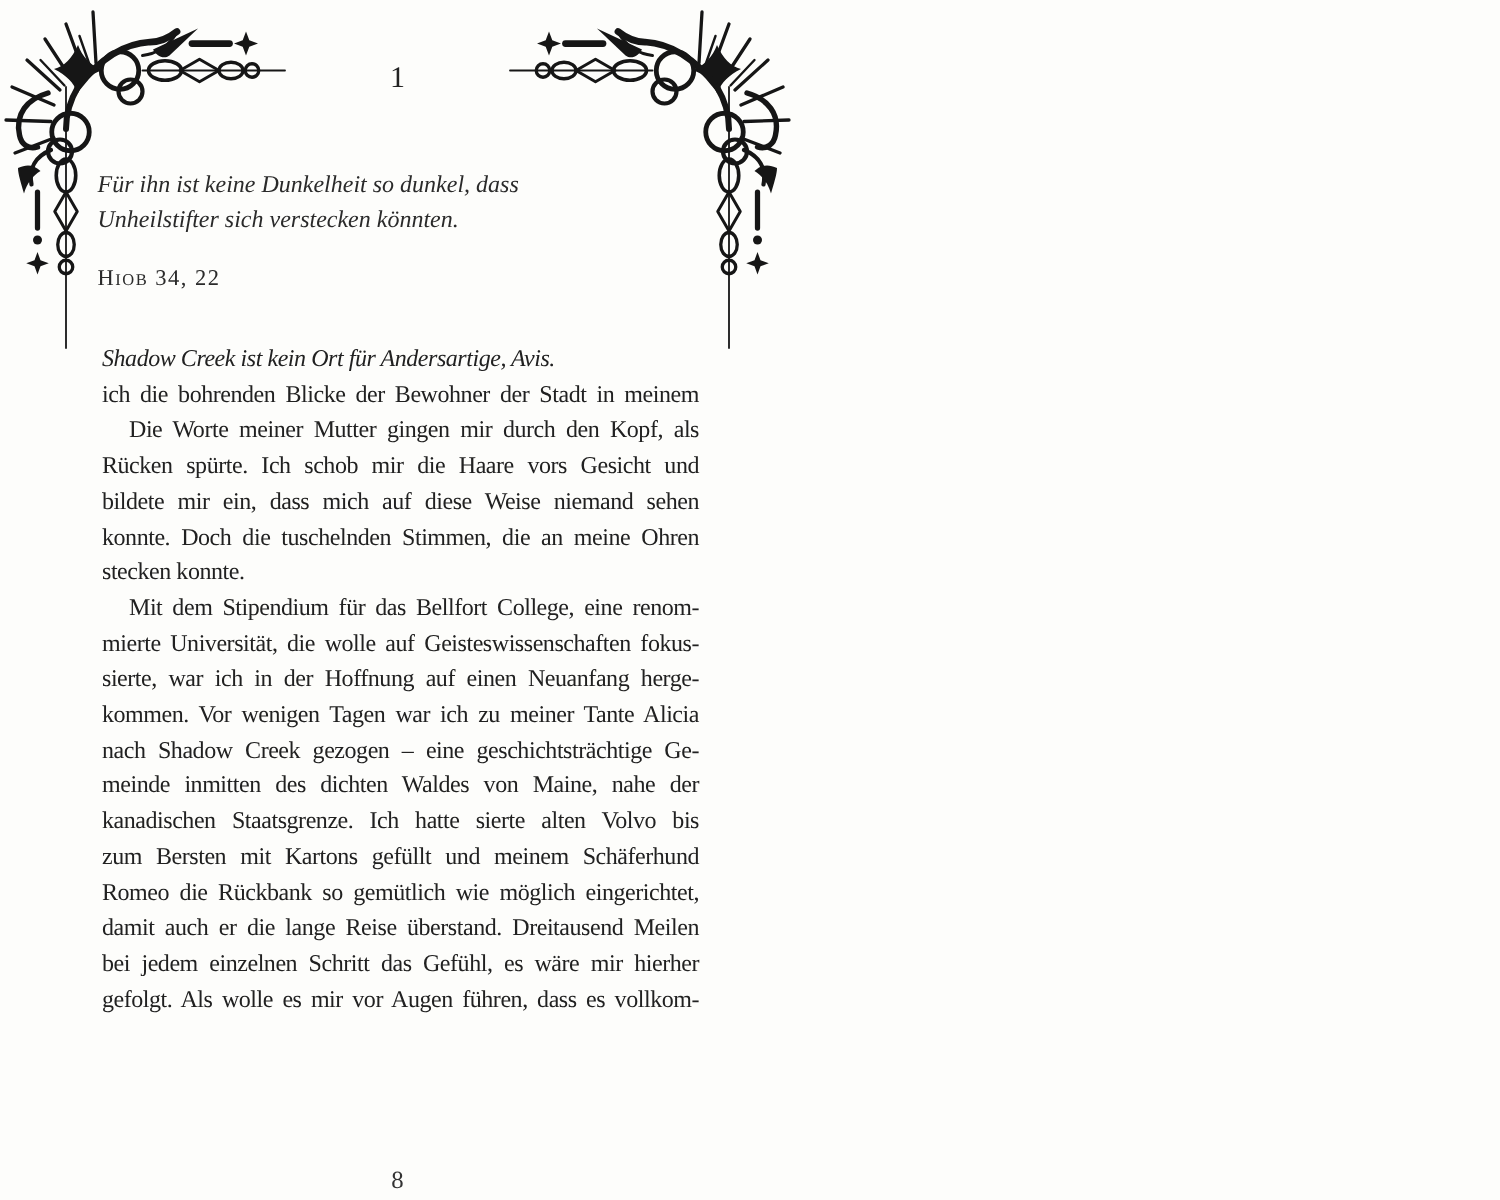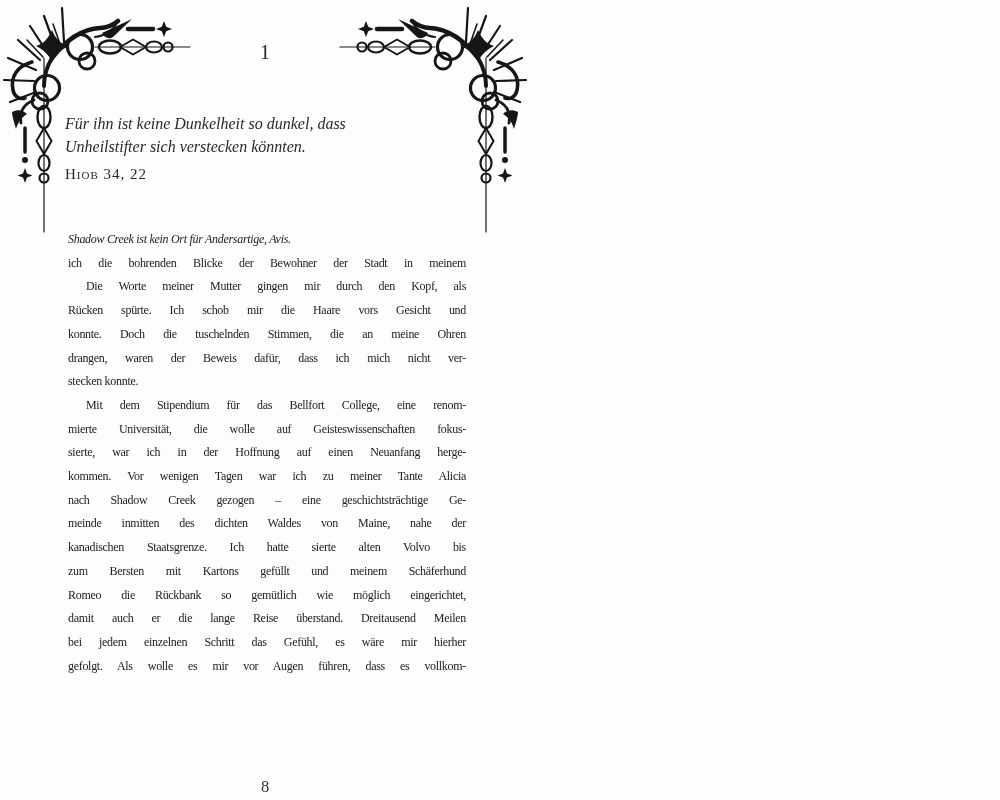--- a/index.html
+++ b/index.html
@@ -20,27 +20,27 @@
   .chapter-number{
     position:absolute;left:0;top:40px;width:530px;
     text-align:center;font-size:20px;line-height:24px;color:#222;
   }
 
   .epigraph{
     position:absolute;left:65px;top:113px;width:400px;
     font-style:italic;font-size:16px;line-height:22.5px;color:#2a2a2a;
   }
   .epigraph-source{
-    margin-top:5px;font-style:normal;font-variant:small-caps;
+    margin-top:17px;font-style:normal;font-variant:small-caps;
     font-size:15px;letter-spacing:1px;color:#2a2a2a;
   }
 
   .body-text{
     position:absolute;
-    font-size:12px;line-height:23.7px;letter-spacing:-0.3px;
+    font-size:16px;line-height:23.7px;letter-spacing:-0.3px;
     color:#212121;
   }
   .body-left{left:68px;top:228px;width:398px;}
 
   .line{text-align:justify;text-align-last:justify;white-space:normal;}
   .line.para-end{text-align-last:left;}
   .line.indent{text-indent:18px;}
   .line.italic{font-style:italic;}
 
   .page-number{
@@ -122,22 +122,22 @@
       <div>Für ihn ist keine Dunkelheit so dunkel, dass</div>
       <div>Unheilstifter sich verstecken könnten.</div>
       <div class="epigraph-source">Hiob 34, 22</div>
     </div>
 
     <div id="left-body" class="body-text body-left">
         <div class="line italic para-end">Shadow Creek ist kein Ort für Andersartige, Avis.</div>
         <div class="line">ich die bohrenden Blicke der Bewohner der Stadt in meinem</div>
         <div class="line indent">Die Worte meiner Mutter gingen mir durch den Kopf, als</div>
         <div class="line">Rücken spürte. Ich schob mir die Haare vors Gesicht und</div>
+        <div class="line">bildete mir ein, dass mich auf diese Weise niemand sehen</div>
         <div class="line">konnte. Doch die tuschelnden Stimmen, die an meine Ohren</div>
-        <div class="line">drangen, waren der Beweis dafür, dass ich mich nicht ver-</div>
         <div class="line para-end">stecken konnte.</div>
         <div class="line indent">Mit dem Stipendium für das Bellfort College, eine renom-</div>
         <div class="line">mierte Universität, die wolle auf Geisteswissenschaften fokus-</div>
         <div class="line">sierte, war ich in der Hoffnung auf einen Neuanfang herge-</div>
         <div class="line">kommen. Vor wenigen Tagen war ich zu meiner Tante Alicia</div>
         <div class="line">nach Shadow Creek gezogen – eine geschichtsträchtige Ge-</div>
         <div class="line">meinde inmitten des dichten Waldes von Maine, nahe der</div>
         <div class="line">kanadischen Staatsgrenze. Ich hatte sierte alten Volvo bis</div>
         <div class="line">zum Bersten mit Kartons gefüllt und meinem Schäferhund</div>
         <div class="line">Romeo die Rückbank so gemütlich wie möglich eingerichtet,</div>

